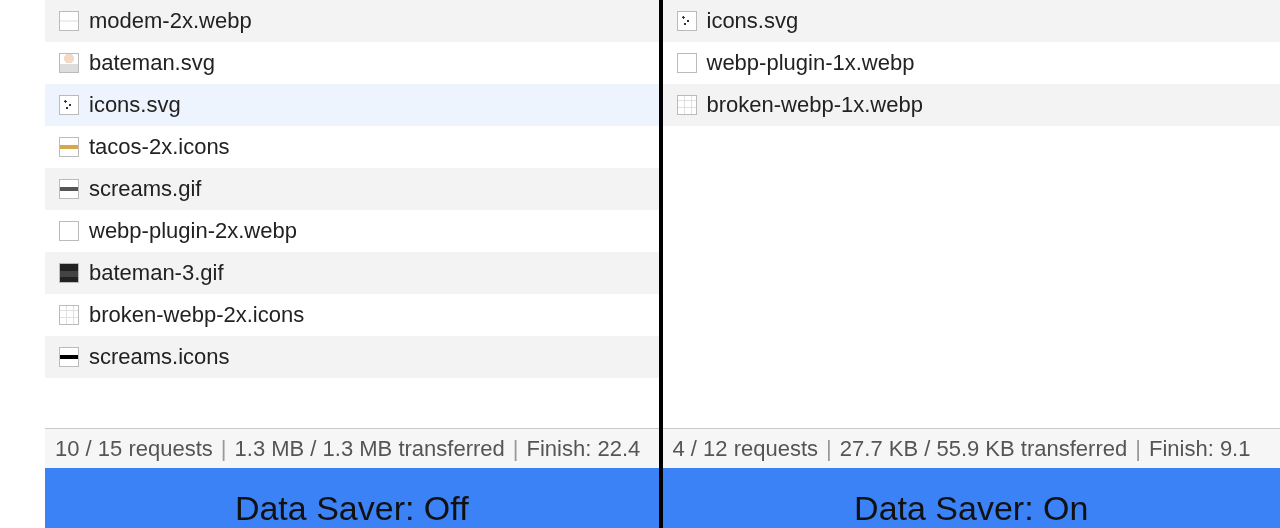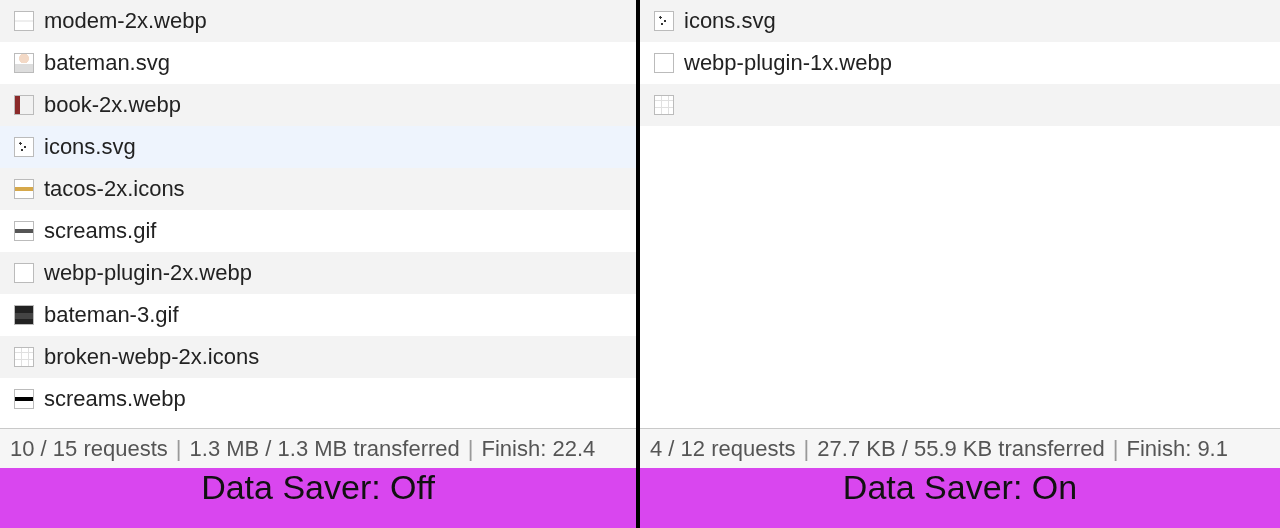--- a/index.html
+++ b/index.html
@@ -1,17 +1,17 @@
 <!DOCTYPE html>
 <html><head>
 <meta charset="utf-8">
 <style>
   * { box-sizing: border-box; margin: 0; padding: 0; }
   html, body { width: 1280px; height: 528px; font-family: "Helvetica Neue", Arial, sans-serif; background: #fff; overflow: hidden; }
-  .container { display: flex; width: 100%; height: 100%; }
+  .container { display: flex; width: 100%; height: 100%; padding-left: 45px; }
   .pane { flex: 1 1 50%; display: flex; flex-direction: column; overflow: hidden; position: relative; }
   .pane-left { border-right: 4px solid #000; }
   .list { flex: 1 1 auto; overflow: hidden; }
   .row {
     display: flex; align-items: center;
     height: 42px;
     padding: 0 10px 0 14px;
     font-size: 22px;
     color: #222;
     background: #f3f3f3;
@@ -53,50 +53,44 @@
     color: #555;
     background: #f6f6f6;
     border-top: 1px solid #c9c9c9;
     white-space: nowrap;
     overflow: hidden;
   }
   .status .sep { margin: 0 8px; color: #999; }
   .caption {
     flex: none;
     height: 60px;
-    display: flex; align-items: flex-start; justify-content: center;
+    display: flex; align-items: flex-end; justify-content: center;
     font-size: 34px;
     color: #111;
-    background: #d946ef;
+    background: #3b82f6;
   }
 </style>
 </head>
 <body>
 
 <div class="container">
 
   <div class="pane pane-left">
     <div class="list" id="list-left">
         <div class="row">
           <div class="thumb th-modem">
             <div class="thumb-inner"></div>
           </div>
           <span>modem-2x.webp</span>
         </div>
         <div class="row">
           <div class="thumb th-jeremy">
             <div class="thumb-inner"></div>
           </div>
           <span>bateman.svg</span>
-        </div>
-        <div class="row">
-          <div class="thumb th-book">
-            <div class="thumb-inner"></div>
-          </div>
-          <span>book-2x.webp</span>
         </div>
         <div class="row selected">
           <div class="thumb th-icons">
             <div class="thumb-inner"></div>
           </div>
           <span>icons.svg</span>
         </div>
         <div class="row">
           <div class="thumb th-tacos">
             <div class="thumb-inner"></div>
@@ -124,21 +118,21 @@
         <div class="row">
           <div class="thumb th-broken">
             <div class="thumb-inner"></div>
           </div>
           <span>broken-webp-2x.icons</span>
         </div>
         <div class="row">
           <div class="thumb th-screams">
             <div class="thumb-inner"></div>
           </div>
-          <span>screams.webp</span>
+          <span>screams.icons</span>
         </div>
       </div>
     <div class="status">
       <span>10</span>
       <span>&nbsp;/&nbsp;</span>
       <span>15</span>
       <span>&nbsp;</span>
       <span>requests</span>
       <span class="sep">|</span>
       <span>1.3 MB</span>
@@ -167,20 +161,21 @@
         <div class="row">
           <div class="thumb th-plugin">
             <div class="thumb-inner"></div>
           </div>
           <span>webp-plugin-1x.webp</span>
         </div>
         <div class="row">
           <div class="thumb th-broken">
             <div class="thumb-inner"></div>
           </div>
+          <span>broken-webp-1x.webp</span>
         </div>
       </div>
     <div class="status">
       <span>4</span>
       <span>&nbsp;/&nbsp;</span>
       <span>12</span>
       <span>&nbsp;</span>
       <span>requests</span>
       <span class="sep">|</span>
       <span>27.7 KB</span>

